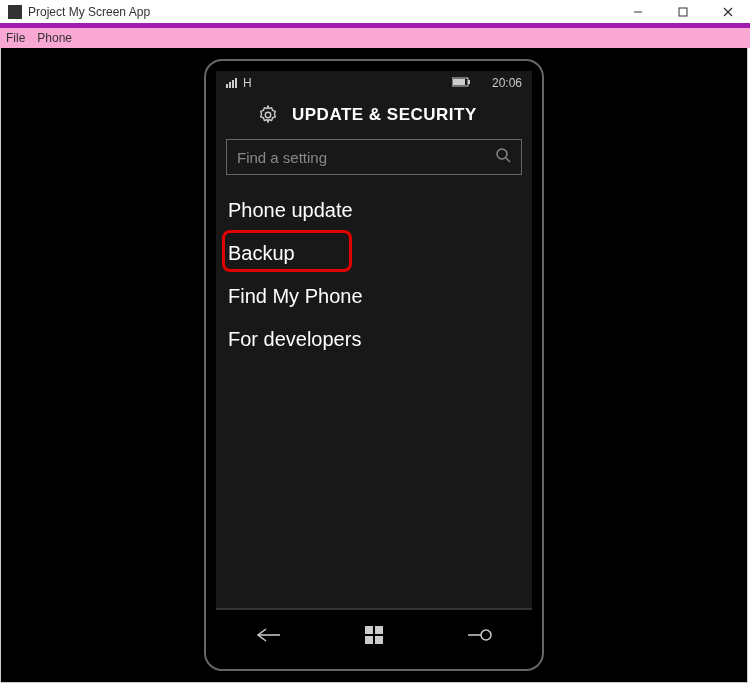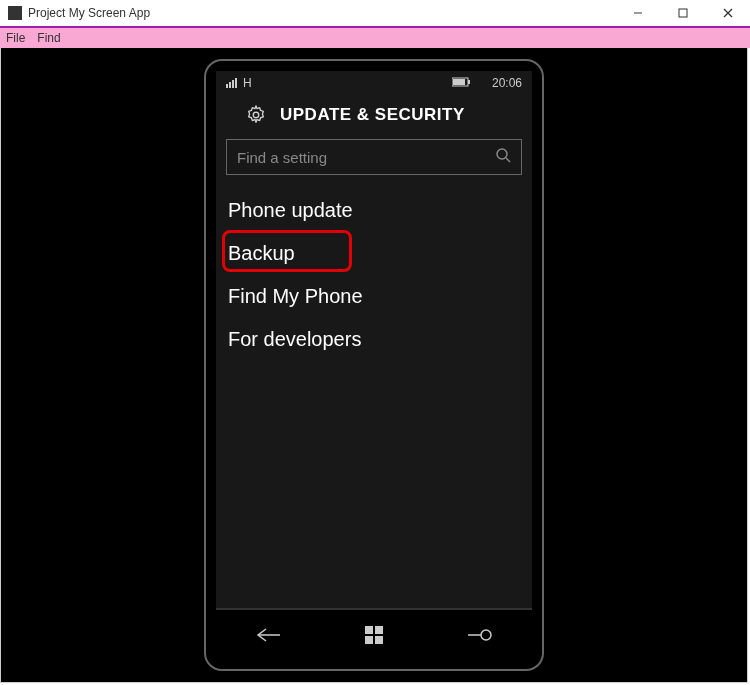--- a/index.html
+++ b/index.html
@@ -6,21 +6,21 @@
     body {
       width: 750px;
       height: 685px;
       font-family: "Segoe UI", Arial, sans-serif;
       background: #fff;
       overflow: hidden;
     }
     .title-bar {
       height: 28px;
       background: #fff;
-      border-bottom: 2px solid #a21caf;
+      border-bottom: 5px solid #a21caf;
       display: flex;
       align-items: center;
       justify-content: space-between;
       font-size: 12px;
       color: #333;
     }
     .title-left {
       display: flex;
       align-items: center;
       padding-left: 8px;
@@ -109,20 +109,21 @@
     .signal-bar {
       width: 2px;
       background: #ccc;
     }
     .page-header {
       display: flex;
       align-items: center;
       gap: 12px;
       padding: 8px 10px 12px 28px;
       color: #fff;
+      margin-left: 12px;
     }
     .gear-icon {
       width: 24px;
       height: 24px;
       display: flex;
       align-items: center;
       justify-content: center;
     }
     .page-title {
       font-size: 17px;
@@ -218,21 +219,21 @@
       <svg width="10" height="10" viewBox="0 0 10 10">
           <line x1="1" y1="1" x2="9" y2="9" stroke="#333" stroke-width="1.2"></line>
           <line x1="9" y1="1" x2="1" y2="9" stroke="#333" stroke-width="1.2"></line>
         </svg>
     </div>
   </div>
 </div>
 
 <div class="menu-bar">
   <span>File</span>
-  <span>Find</span>
+  <span>Phone</span>
 </div>
 
 <div class="content-area">
   <div class="phone-frame">
     <div class="phone-screen">
 
       <div class="status-bar">
         <div class="status-left">
           <span class="signal-icon">
             <span class="signal-bar" style="height:4px"></span>

